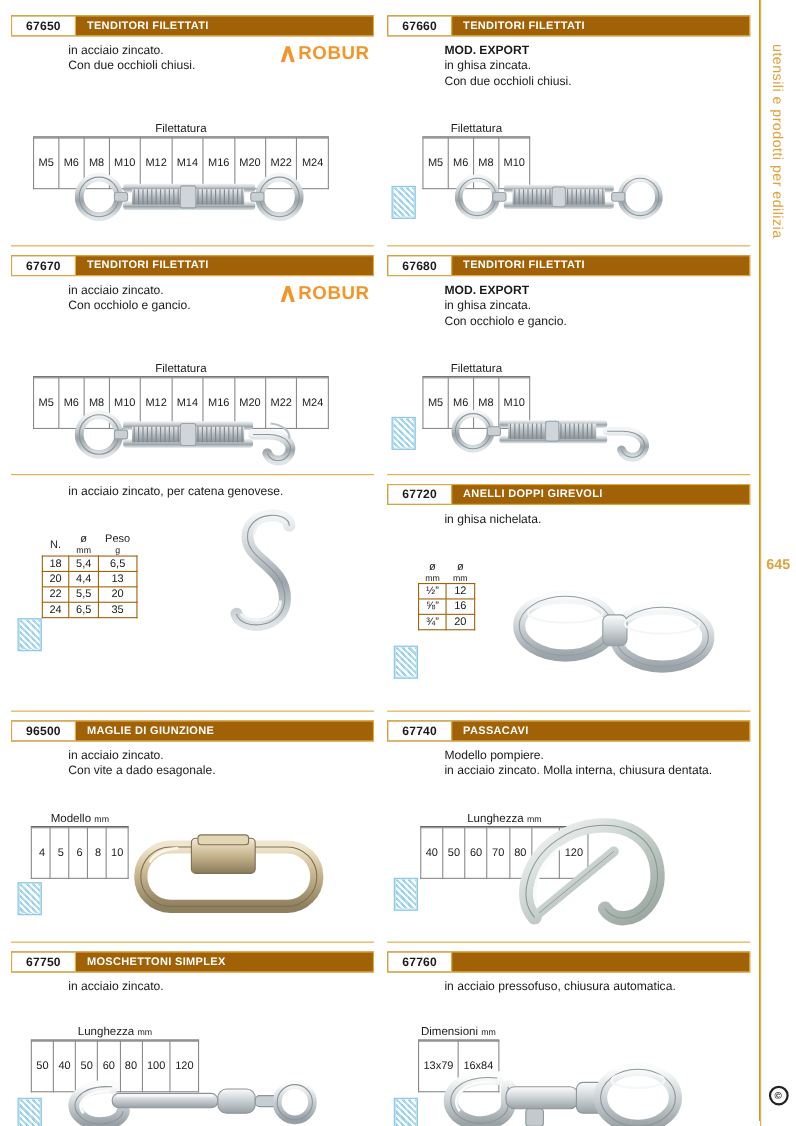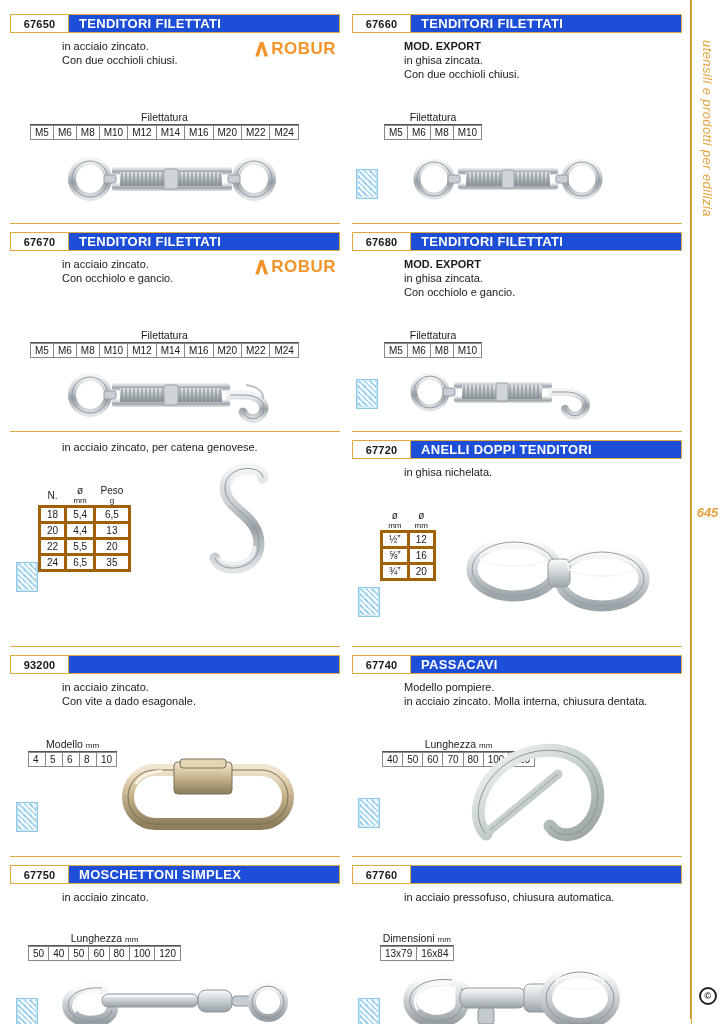--- a/index.html
+++ b/index.html
@@ -14,21 +14,20 @@
   }
 
   
   #page { position:relative; width:724px; height:1024px; }
 
   
   #side-tab {
     position:absolute; right:0; top:0; width:34px; height:1019px;
     border-left:1px solid #c8962a;
     background:#ffffff;
-    font-style:italic;
   }
   #side-tab .rule { position:absolute; left:0; top:0; width:1px; height:1024px; background:#e0a93b; }
   #side-tab-text {
     position:absolute; top:40px; left:50%; transform:translateX(-50%) ;
     writing-mode:vertical-rl; text-orientation:mixed;
     font-size:13px; letter-spacing:.4px; color:#e2a13a; white-space:nowrap;
     height:420px;
   }
   #side-page-num {
     position:absolute; top:505px; left:50%; transform:translateX(-50%);
@@ -54,37 +53,37 @@
     border-bottom:1px solid #e0a93b;
     padding-bottom:6px;
     margin-bottom:8px;
   }
   .card.noborder { border-bottom:none; }
 
   
   .cardhead {
     display:flex; align-items:stretch;
     border:1px solid #e0a93b;
-    background:#1d4ed8;
+    background:#a16207;
     height:19px;
     margin-bottom:6px;
   }
   .code {
     background:#ffffff;
     color:#1a1a1a;
     font-size:11px; font-weight:bold;
     display:flex; align-items:center; justify-content:center;
     width:58px;
     border-right:1px solid #e0a93b;
     letter-spacing:.2px;
   }
   .title {
     flex:1;
     color:#ffffff;
-    font-size:13px; font-weight:bold;
+    font-size:10px; font-weight:bold;
     display:flex; align-items:center;
     padding-left:10px;
     letter-spacing:.3px;
   }
 
   .cardbody { position:relative; min-height:150px; padding:0 4px; }
   .desc { font-size:11px; line-height:14px;margin-left:48px; }
   .desc .strong { font-weight:bold; }
 
   
@@ -103,31 +102,31 @@
   .mtable .cap {
     text-align:center; font-size:10.5px;
     padding-bottom:1px; border-bottom:1px solid #555;
     margin-bottom:0;
   }
   .mtable .cap .unit { font-size:8px; }
   .mtable table { border-collapse:collapse; }
   .mtable td {
     border:1px solid #8a8a8a;
     font-size:10px;
-    padding:1px 4px;
-    text-align:left;
+    padding:17px 4px;
+    text-align:right;
     white-space:nowrap;
     min-width:17px;
   }
 
   
   .vtable { margin-top:8px; }
   .vtable table { border-collapse:collapse; }
   .vtable td, .vtable th {
-    border:3px solid #a16207;
+    border:1px solid #a16207;
     font-size:10px; font-weight:normal;
     padding:1px 6px; text-align:center;
   }
   .vtable .hdr td { border:none; font-size:10px; padding-bottom:0; }
   .vtable .unit { font-size:8px; display:block; line-height:9px; }
 
   
   .blister {
     position:absolute; width:22px; height:30px;
     background:
@@ -497,21 +496,21 @@
             <path d="M74 13 C72 6 48 7 46 24" fill="none" stroke="#f0f3f4" stroke-width="2.5"></path>
             <path d="M70 84 C70 104 40 106 34 96" fill="none" stroke="#f0f3f4" stroke-width="2.5"></path>
           </svg>
         </div>
       </div>
     </div>
 
     <div class="card">
       <div class="cardhead">
         <div class="code">67720</div>
-        <div class="title">ANELLI DOPPI TENDITORI</div>
+        <div class="title">ANELLI DOPPI GIREVOLI</div>
       </div>
       <div class="cardbody" style="min-height:175px;">
         <div class="desc">
           <div>in ghisa nichelata.</div>
         </div>
         <div class="vtable" style="position:absolute;left:28px;top:36px;">
           <table>
             <tbody>
                 <tr class="hdr">
               <td>
@@ -555,21 +554,22 @@
             <rect x="86" y="32" width="22" height="28" rx="6" fill="url(#g3)" stroke="#949da2"></rect>
             <ellipse cx="52" cy="30" rx="34" ry="9" fill="none" stroke="#f4f6f7" stroke-width="2"></ellipse>
             <ellipse cx="140" cy="40" rx="34" ry="9" fill="none" stroke="#f4f6f7" stroke-width="2"></ellipse>
           </svg>
         </div>
       </div>
     </div>
 
     <div class="card">
       <div class="cardhead">
-        <div class="code">93200</div>
+        <div class="code">96500</div>
+        <div class="title">MAGLIE DI GIUNZIONE</div>
       </div>
       <div class="cardbody" style="min-height:170px;">
         <div class="desc">
           <div>in acciaio zincato.</div>
           <div>Con vite a dado esagonale.</div>
         </div>
         <div class="mtable" style="position:absolute;left:18px;top:48px;">
           <div class="cap">
             <span>Modello</span> <span class="unit">mm</span>
           </div>

